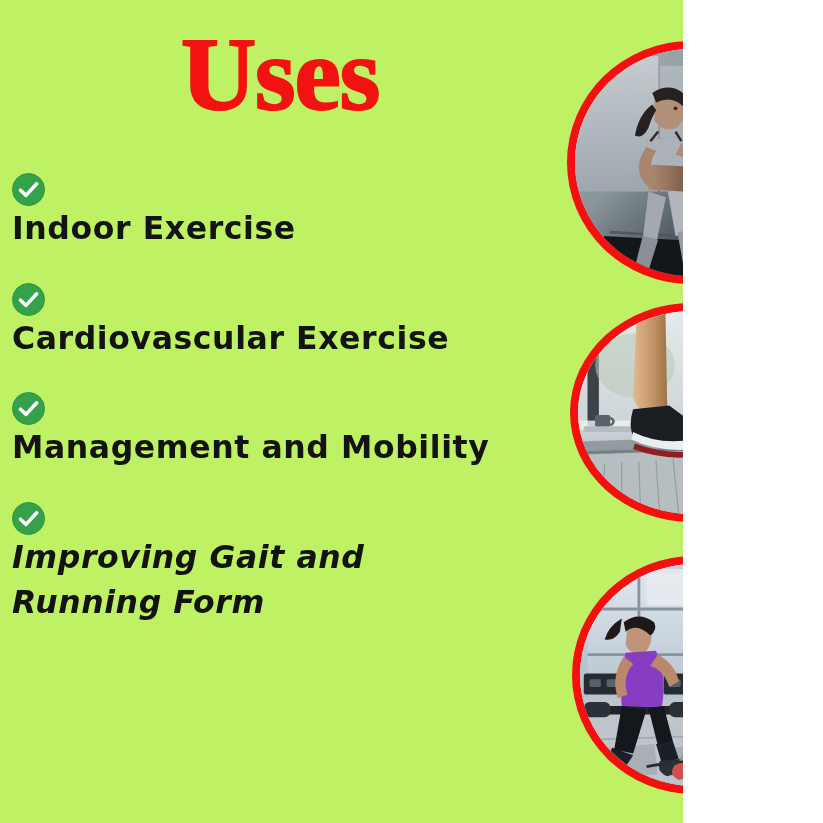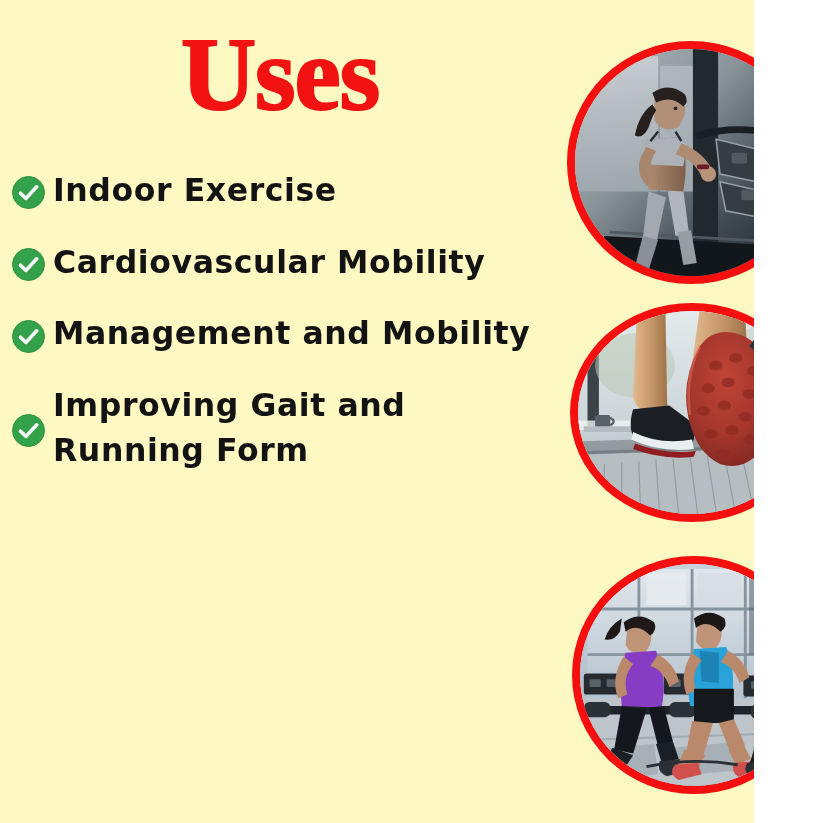--- a/index.html
+++ b/index.html
@@ -5,23 +5,23 @@
   html, body {
     margin: 0;
     padding: 0;
     background: #ffffff;
   }
   body {
     font-family: "Liberation Sans", sans-serif;
   }
   .poster {
     position: relative;
-    width: 754px;
+    width: 683px;
     height: 823px;
-    background: #fef9c3;
+    background: #bef264;
     overflow: hidden;
   }
 
   
   .title {
     position: absolute;
     left: 0;
     top: 22px;
     width: 560px;
     text-align: center;
@@ -36,24 +36,25 @@
 
   
   .list {
     position: absolute;
     left: 12px;
     top: 168px;
     width: 545px;
   }
   .list-item {
     display: flex;
-    align-items: center;
+    align-items: flex-start;
     margin-bottom: 27px;
-  }
-  .list-item:last-child { margin-bottom: 0; }
+    flex-direction: column;
+  }
+  .list-item:last-child { margin-bottom: 0; font-style: italic; }
 
   .check-icon {
     flex: 0 0 auto;
     width: 33px;
     height: 33px;
     margin-top: 5px;
     margin-right: 8px;
   }
   .check-icon svg { display: block; }
 
@@ -103,21 +104,21 @@
     </div>
 
     <div class="list-item">
       <span class="check-icon">
         <svg viewBox="0 0 33 33" width="33" height="33">
           <circle cx="16.5" cy="16.5" r="16" fill="#34a24a"></circle>
           <circle cx="16.5" cy="16.5" r="16" fill="none" stroke="#2e9342" stroke-width="1"></circle>
           <path d="M8.5 17.2 L14 22.4 L24.7 10.8" fill="none" stroke="#ffffff" stroke-width="3.6" stroke-linecap="round" stroke-linejoin="round"></path>
         </svg>
       </span>
-      <span class="item-text">Cardiovascular Mobility</span>
+      <span class="item-text">Cardiovascular Exercise</span>
     </div>
 
     <div class="list-item">
       <span class="check-icon">
         <svg viewBox="0 0 33 33" width="33" height="33">
           <circle cx="16.5" cy="16.5" r="16" fill="#34a24a"></circle>
           <circle cx="16.5" cy="16.5" r="16" fill="none" stroke="#2e9342" stroke-width="1"></circle>
           <path d="M8.5 17.2 L14 22.4 L24.7 10.8" fill="none" stroke="#ffffff" stroke-width="3.6" stroke-linecap="round" stroke-linejoin="round"></path>
         </svg>
       </span>

